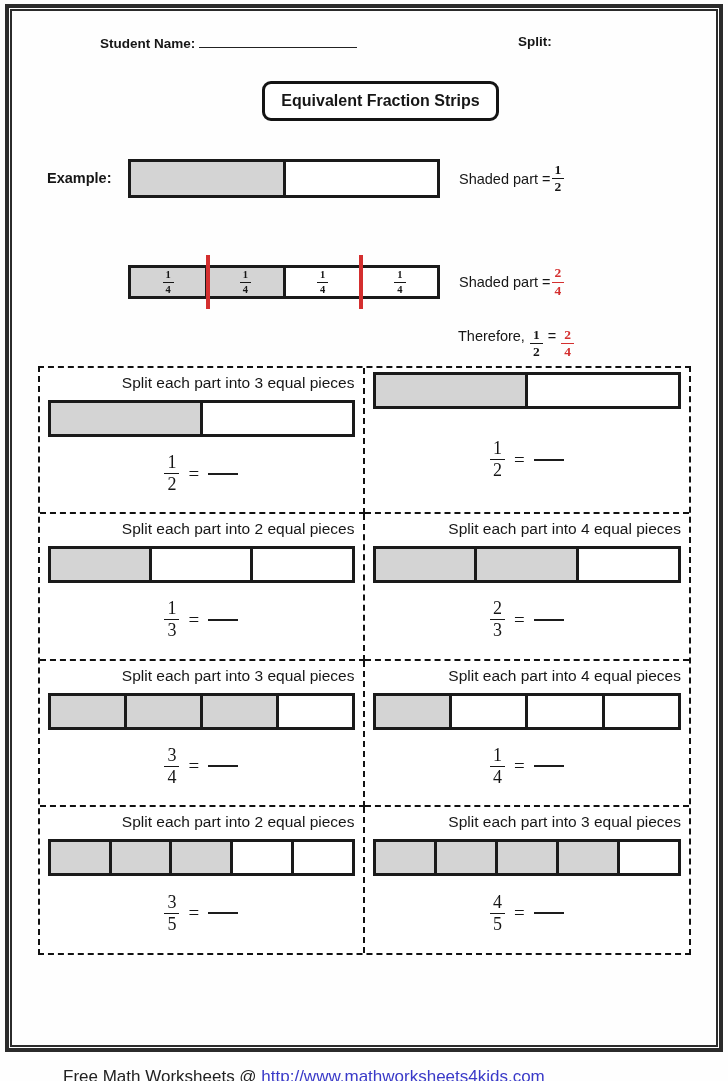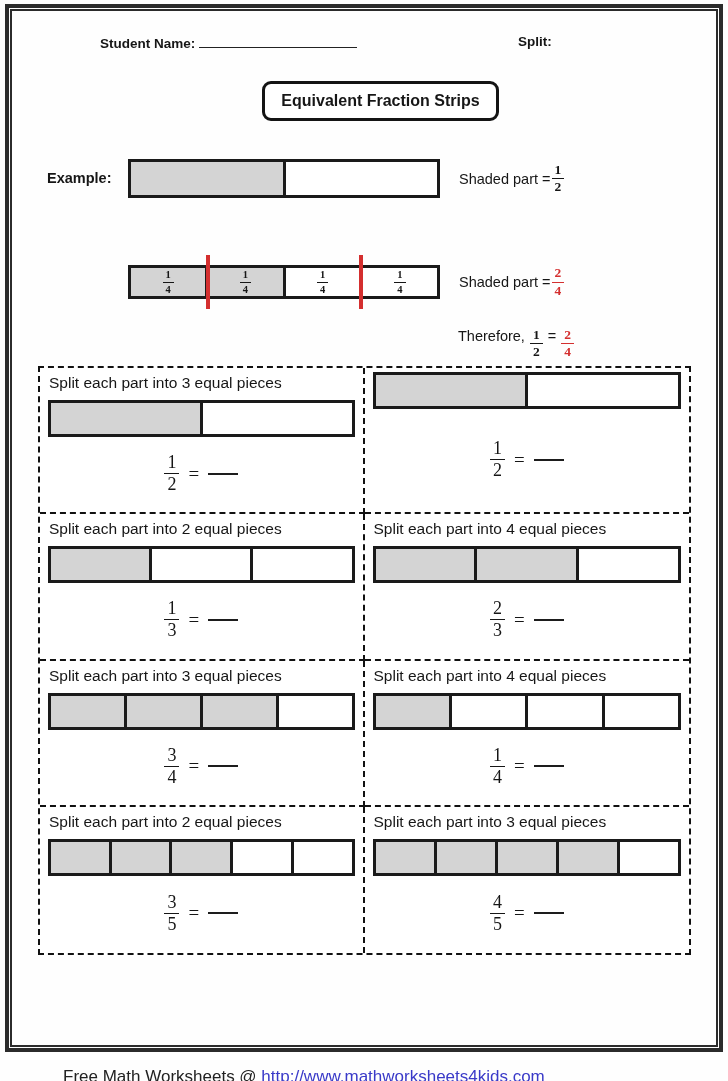--- a/index.html
+++ b/index.html
@@ -44,21 +44,21 @@
   .ex-strip-1{position:absolute;left:128px;top:159px;width:312px;height:39px;}
   .note-1{position:absolute;left:459px;top:159px;height:39px;display:flex;align-items:center;gap:1px;font-size:14.5px;}
   .split-instruction{position:absolute;left:127px;top:227px;font-size:14.5px;}
   .ex-strip-2{position:absolute;left:128px;top:265px;width:312px;height:34px;}
   .note-2{position:absolute;left:459px;top:261px;height:42px;display:flex;align-items:center;gap:1px;font-size:14.5px;}
   .therefore{position:absolute;left:458px;top:328px;display:flex;align-items:flex-start;gap:5px;font-size:14.5px;}
 
   
   .problems{position:absolute;left:38px;top:366px;width:653px;height:589px;
     display:grid;grid-template-columns:1fr 1fr;grid-auto-rows:1fr;
-    border:2.5px dashed #111;box-sizing:border-box;background:#fff;}
+    border:2.5px dashed #111;box-sizing:border-box;background:#fff;text-align:right;}
   .cell{border-right:2.5px dashed #111;border-bottom:2.5px dashed #111;
     box-sizing:border-box;padding:4px 8px 2px;display:flex;flex-direction:column;}
   .cell:nth-child(2n){border-right:none;}
   .cell:nth-child(7),.cell:nth-child(8){border-bottom:none;}
   .prompt{font-size:15.5px;margin:2px 0 8px 1px;}
   .cell .strip{height:37px;flex:none;}
   .equation{flex:1;display:flex;align-items:center;justify-content:center;gap:9px;
     font-family:"Liberation Serif",serif;font-size:19px;}
   .answer-blank{display:inline-block;width:30px;height:0;border-bottom:2.4px solid #1d1d1d;}
 

